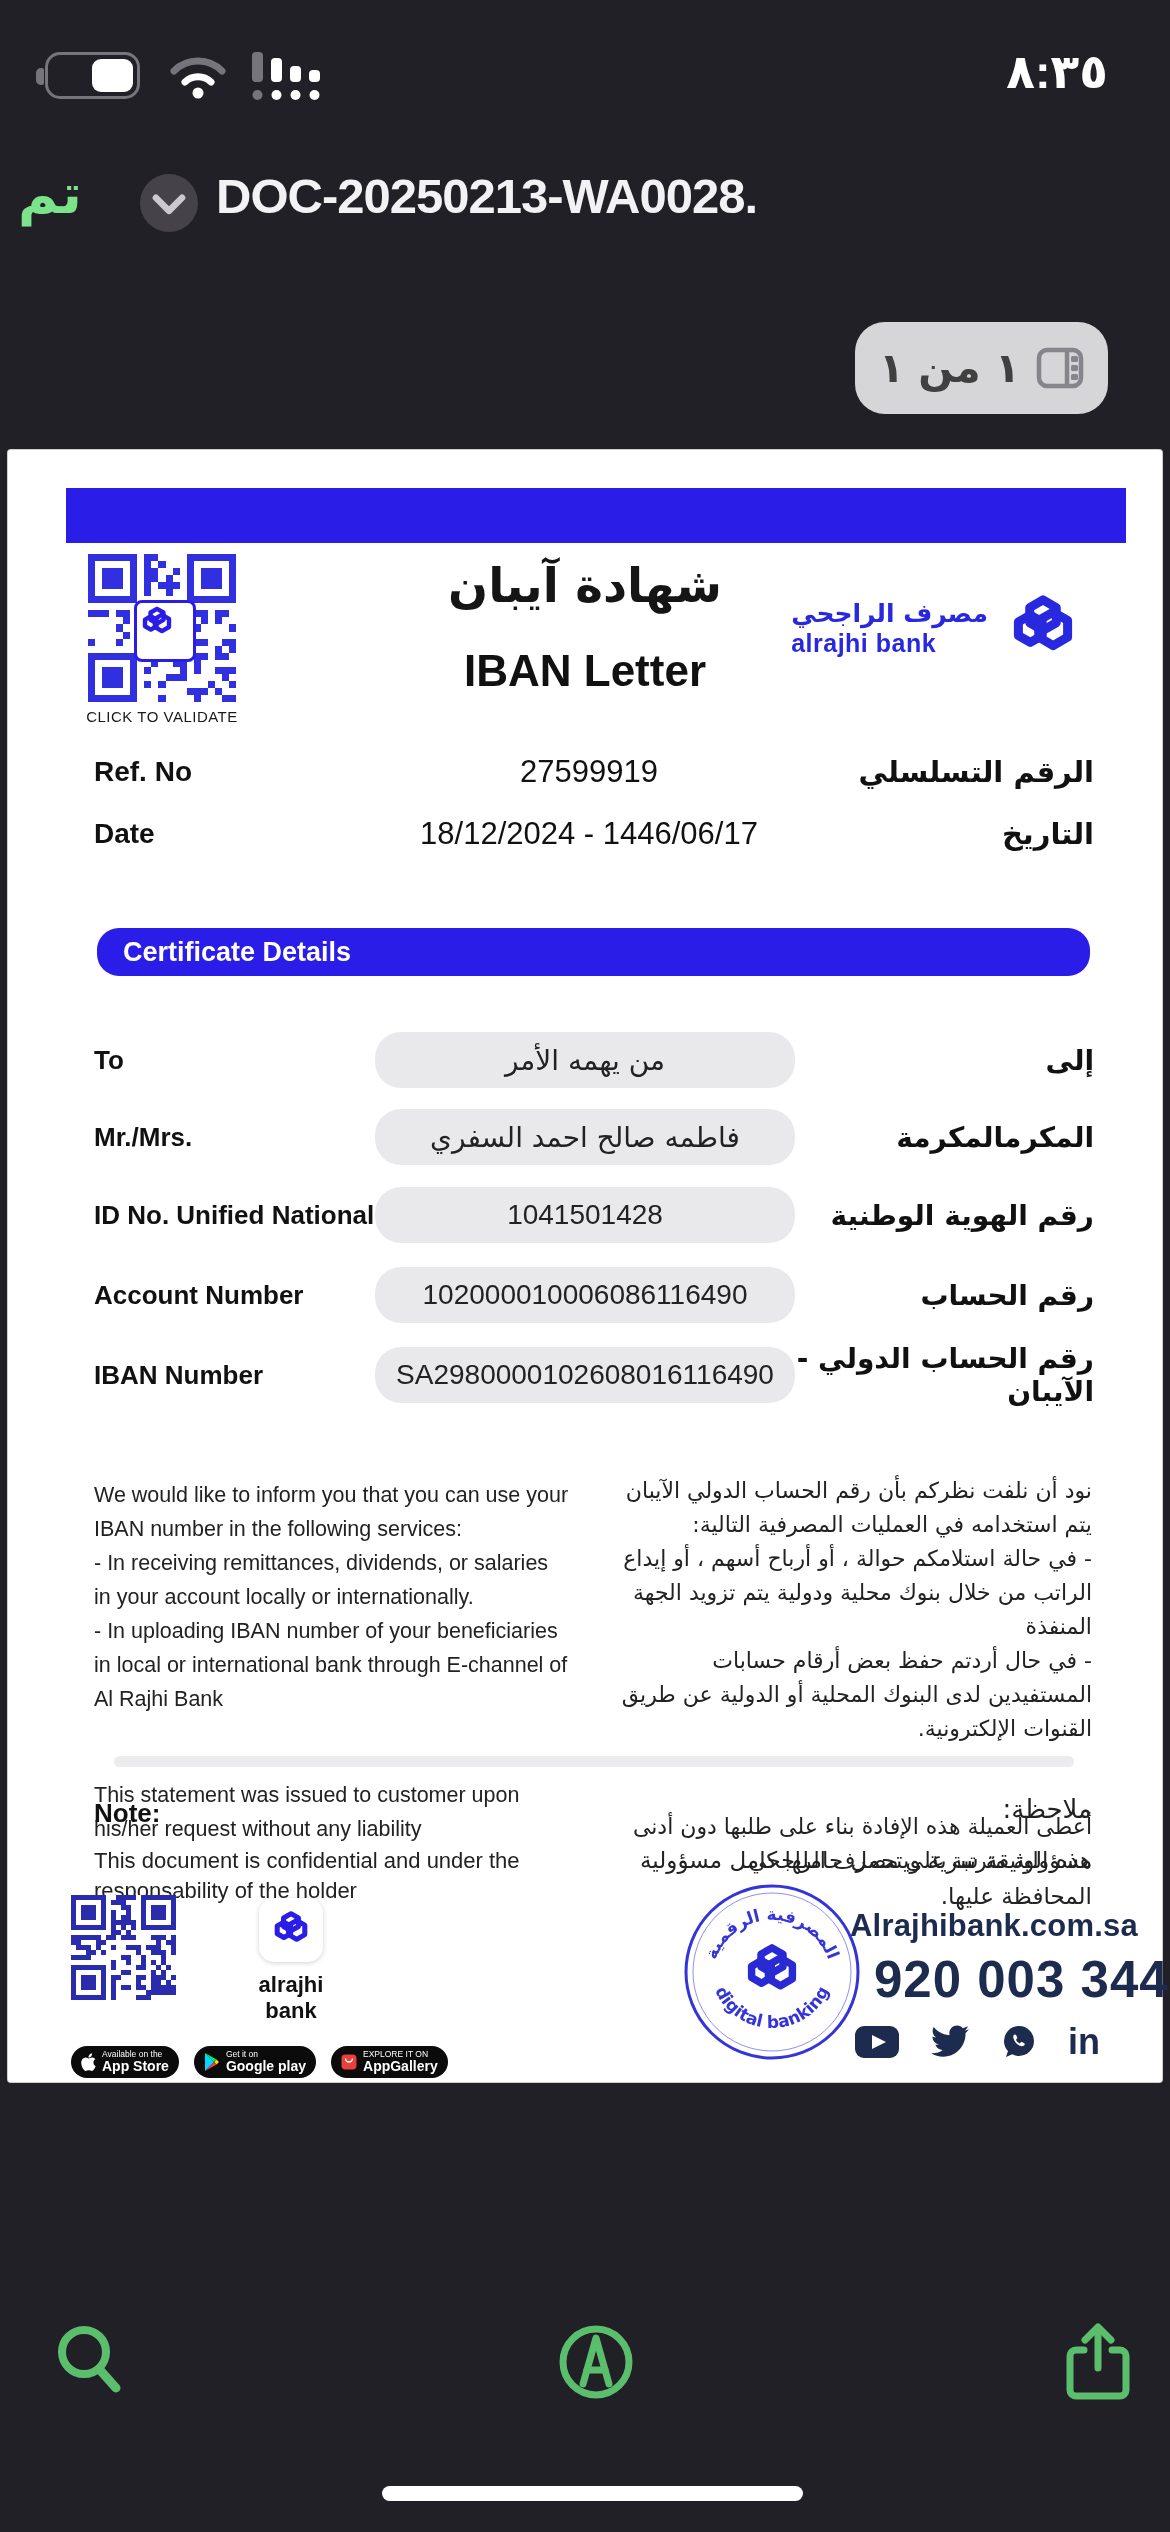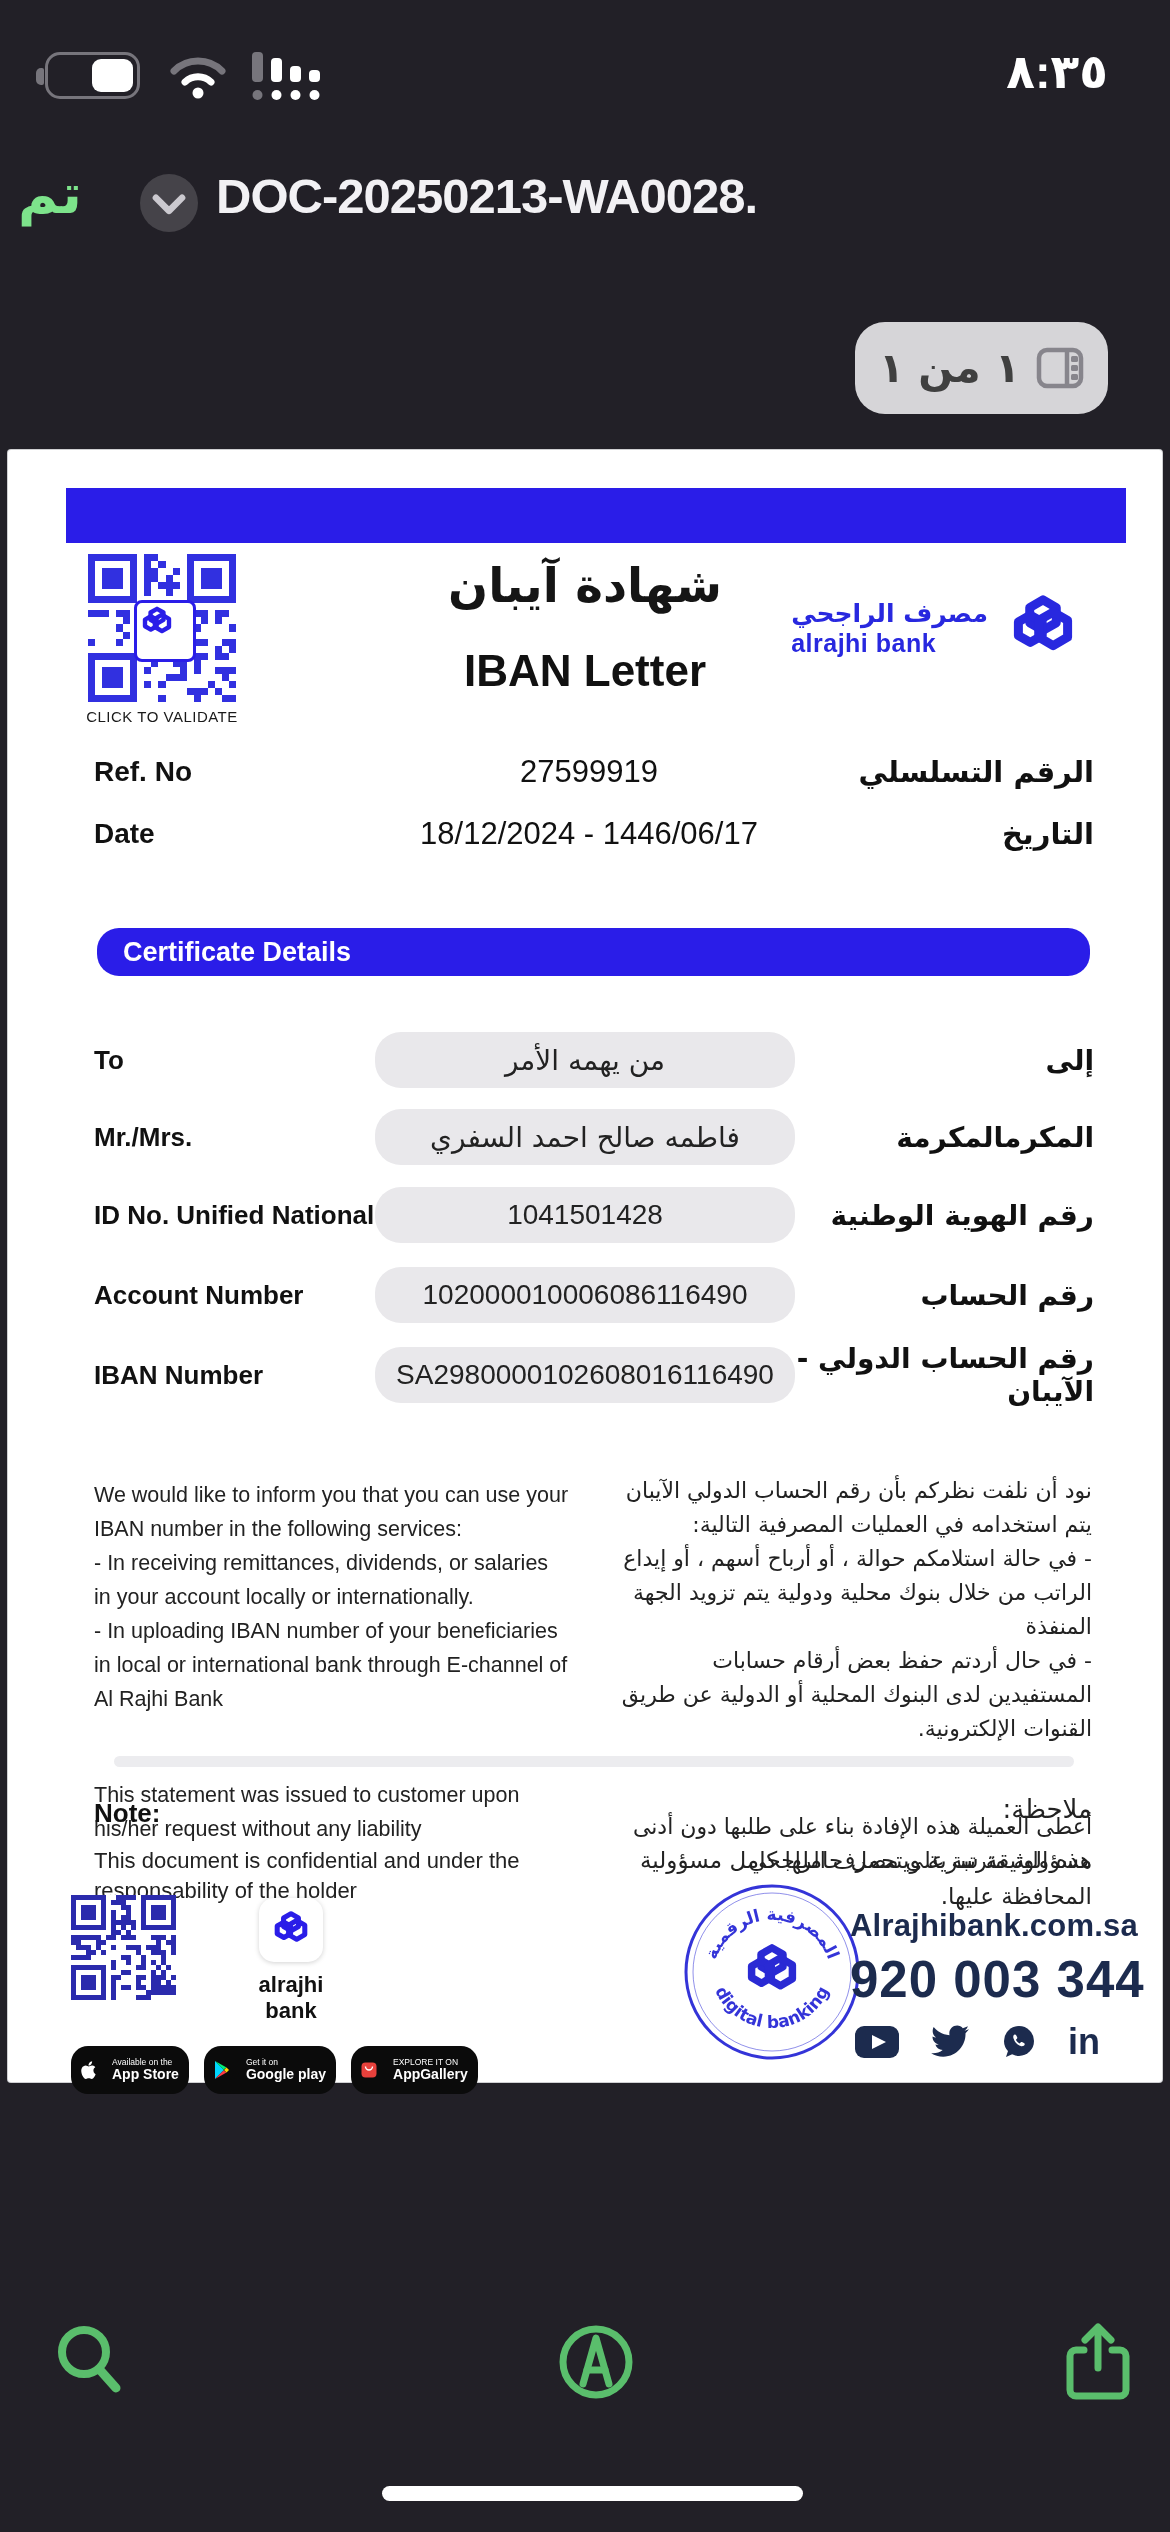--- a/index.html
+++ b/index.html
@@ -71,30 +71,30 @@
   .note-r{position:absolute;right:70px;top:1344px;font-size:26px;color:#222;}
   .conf-l{position:absolute;left:86px;top:1396px;width:470px;font-size:22px;line-height:30px;color:#222;}
   .conf-r{position:absolute;right:70px;top:1392px;width:480px;font-size:23px;line-height:36px;color:#222;text-align:right;}
 
   .f-qr{position:absolute;left:63px;top:1445px;width:105px;height:105px;}
   .f-qr svg{width:100%;height:100%;display:block;}
   .f-app{position:absolute;left:228px;top:1448px;width:110px;text-align:center;}
   .f-app .tile{width:64px;height:64px;margin:0 auto;border-radius:15px;background:#fff;box-shadow:0 1px 5px rgba(0,0,0,.18);display:flex;align-items:center;justify-content:center;}
   .f-app .nm{margin-top:10px;font-size:22px;font-weight:700;color:#111;}
   .badges{position:absolute;left:63px;top:1596px;display:flex;gap:15px;}
-  .badge{height:48px;background:#0b0b0b;border-radius:17px;display:flex;align-items:center;padding:0 10px;gap:16px;color:#fff;}
+  .badge{height:32px;background:#0b0b0b;border-radius:17px;display:flex;align-items:center;padding:0 10px;gap:6px;color:#fff;}
   .badge .bi{display:flex;align-items:center;}
   .badge .bt{line-height:1.05;}
   .badge .bt .t1{font-size:8.5px;display:block;}
   .badge .bt .t2{font-size:14px;font-weight:700;display:block;white-space:nowrap;}
 
   .dig-badge{position:absolute;left:674px;top:1432px;width:180px;height:180px;}
   .contact{position:absolute;right:62px;top:1458px;width:250px;text-align:right;color:#1C2B4E;}
   .contact .web{font-size:31px;font-weight:700;letter-spacing:.2px;}
-  .contact .phone{font-size:51px;font-weight:700;margin-top:6px;letter-spacing:1px;white-space:nowrap;}
+  .contact .phone{font-size:51px;font-weight:700;margin-top:6px;letter-spacing:1px;white-space:nowrap;padding-left:24px;}
   .socials{display:flex;justify-content:space-between;align-items:center;margin-top:14px;padding-left:4px;}
 
   
   .toolbar{position:absolute;left:0;top:2322px;width:100%;height:84px;}
   .tool{position:absolute;top:0;}
   .homebar{position:absolute;left:382px;top:2486px;width:421px;height:15px;border-radius:8px;background:#fff;}
 </style>
 </head>
 <body>
 

